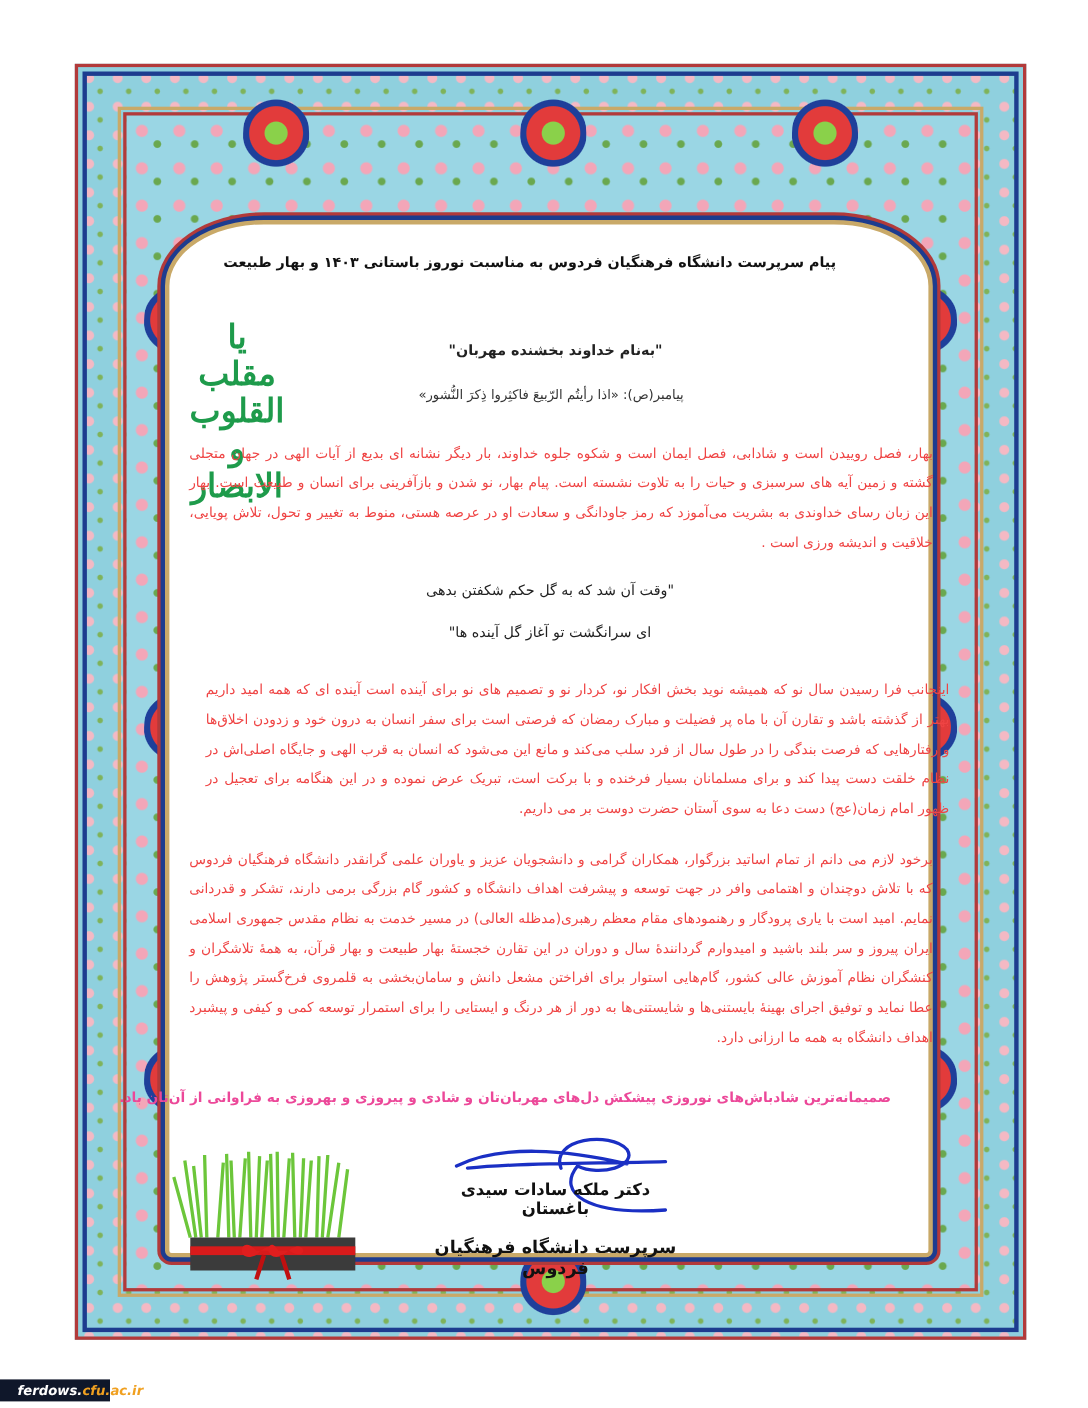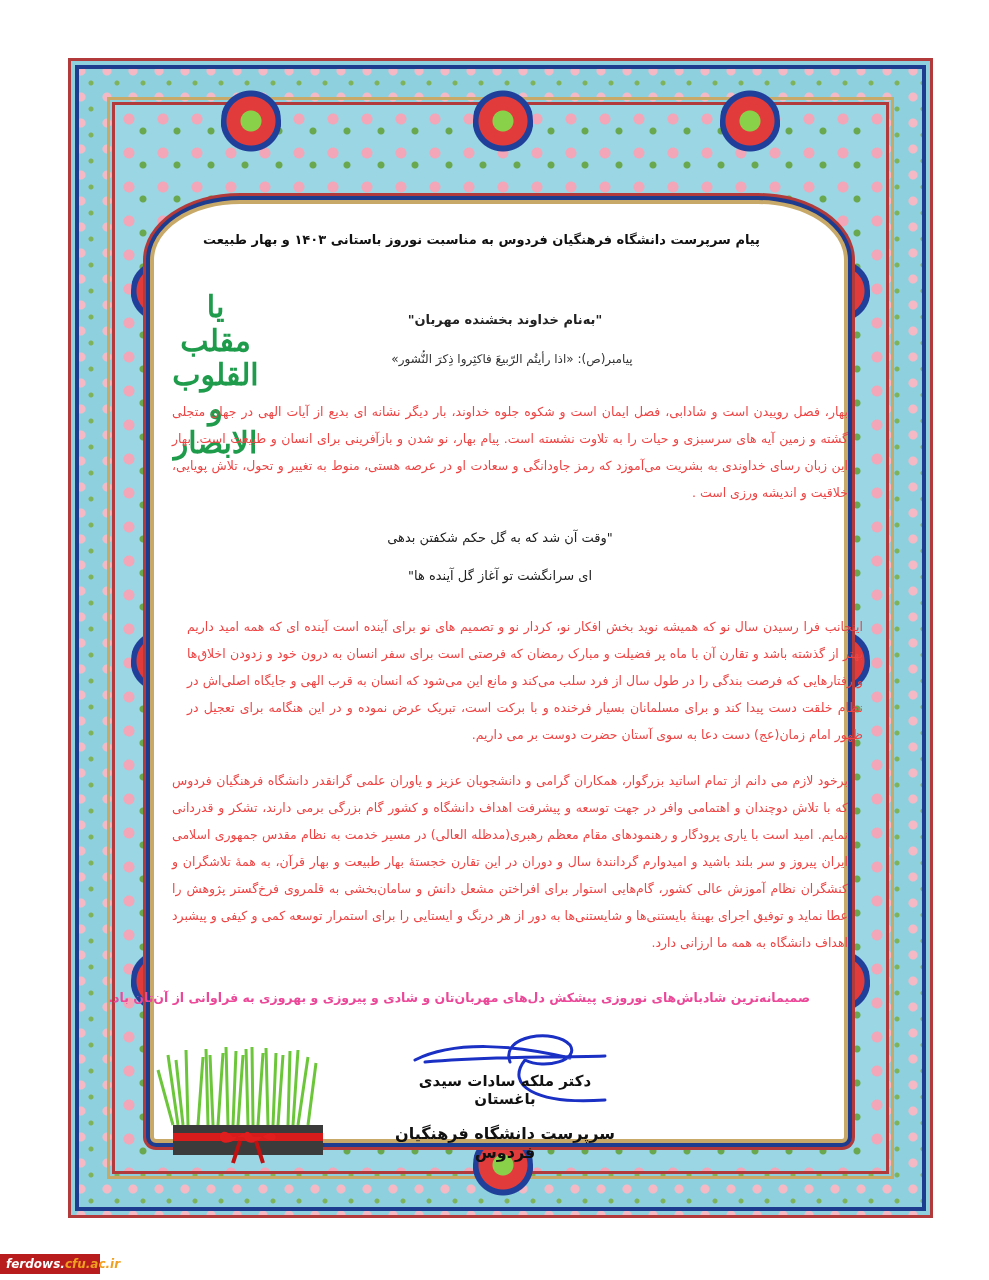--- a/index.html
+++ b/index.html
@@ -36,21 +36,21 @@
     border:4px solid #c9a968;
     border-radius:90px 90px 6px 6px / 60px 60px 6px 6px;
     box-shadow: 0 0 0 4px #1d3c8f, 0 0 0 7px #b23a3a;
   }
   .title {
     position:absolute; left:230px; top:232px; width:530px; text-align:center;
     direction:rtl; font-weight:bold; font-size:13px; color:#111; white-space:nowrap;
   }
   .basmala { position:absolute; left:330px; top:312px; width:350px; text-align:center;
              direction:rtl; font-weight:bold; font-size:13px; color:#222; }
-  .hadith { position:absolute; left:337px; top:352px; width:350px; text-align:center;
+  .hadith { position:absolute; left:326px; top:352px; width:350px; text-align:center;
             direction:rtl; font-size:12px; color:#333; }
   .para { position:absolute; left:172px; width:676px; direction:rtl; text-align:justify;
           text-align-last:right; font-size:12.5px; line-height:27px; color:#ef4444; }
   .p1 { top:398px; }
   .p2 { top:613px;margin-left:15px; }
   .p3 { top:767px; }
   .poem { position:absolute; left:350px; width:300px; text-align:center; direction:rtl;
           font-size:13px; color:#222; }
   .poem1 { top:530px; }
   .poem2 { top:568px; }
@@ -62,22 +62,22 @@
                direction:rtl; font-weight:bold; font-size:16px; color:#111; }
   .signature { position:absolute; left:395px; top:1030px; width:220px; height:80px; }
 
   .calligraphy { position:absolute; left:168px; top:290px; width:95px; height:110px;
                  direction:rtl; color:#1e9b4b; font-size:30px; font-weight:bold;
                  line-height:34px; text-align:center; font-family:"DejaVu Serif", serif; }
 
   .sabzeh { position:absolute; left:148px; top:1045px; width:190px; height:120px; }
 
   .watermark { position:absolute; left:0; top:1254px; width:100px; height:20px;
-               background:#b91c1c; color:#f0a020; font-style:italic; font-weight:bold;
-               font-size:12px; line-height:20px; padding-left:6px; box-sizing:border-box; }
+               background:#0f172a; color:#f0a020; font-style:italic; font-weight:bold;
+               font-size:12px; line-height:20px; padding-left:16px; box-sizing:border-box; }
   .watermark .w1 { color:#fff; }
 </style>
 </head>
 <body>
 
 <div class="frame">
   <div class="frame-inner"></div>
   <div class="frame-line1"></div>
   <div class="frame-line2"></div>
   <div class="frame-line3"></div>

